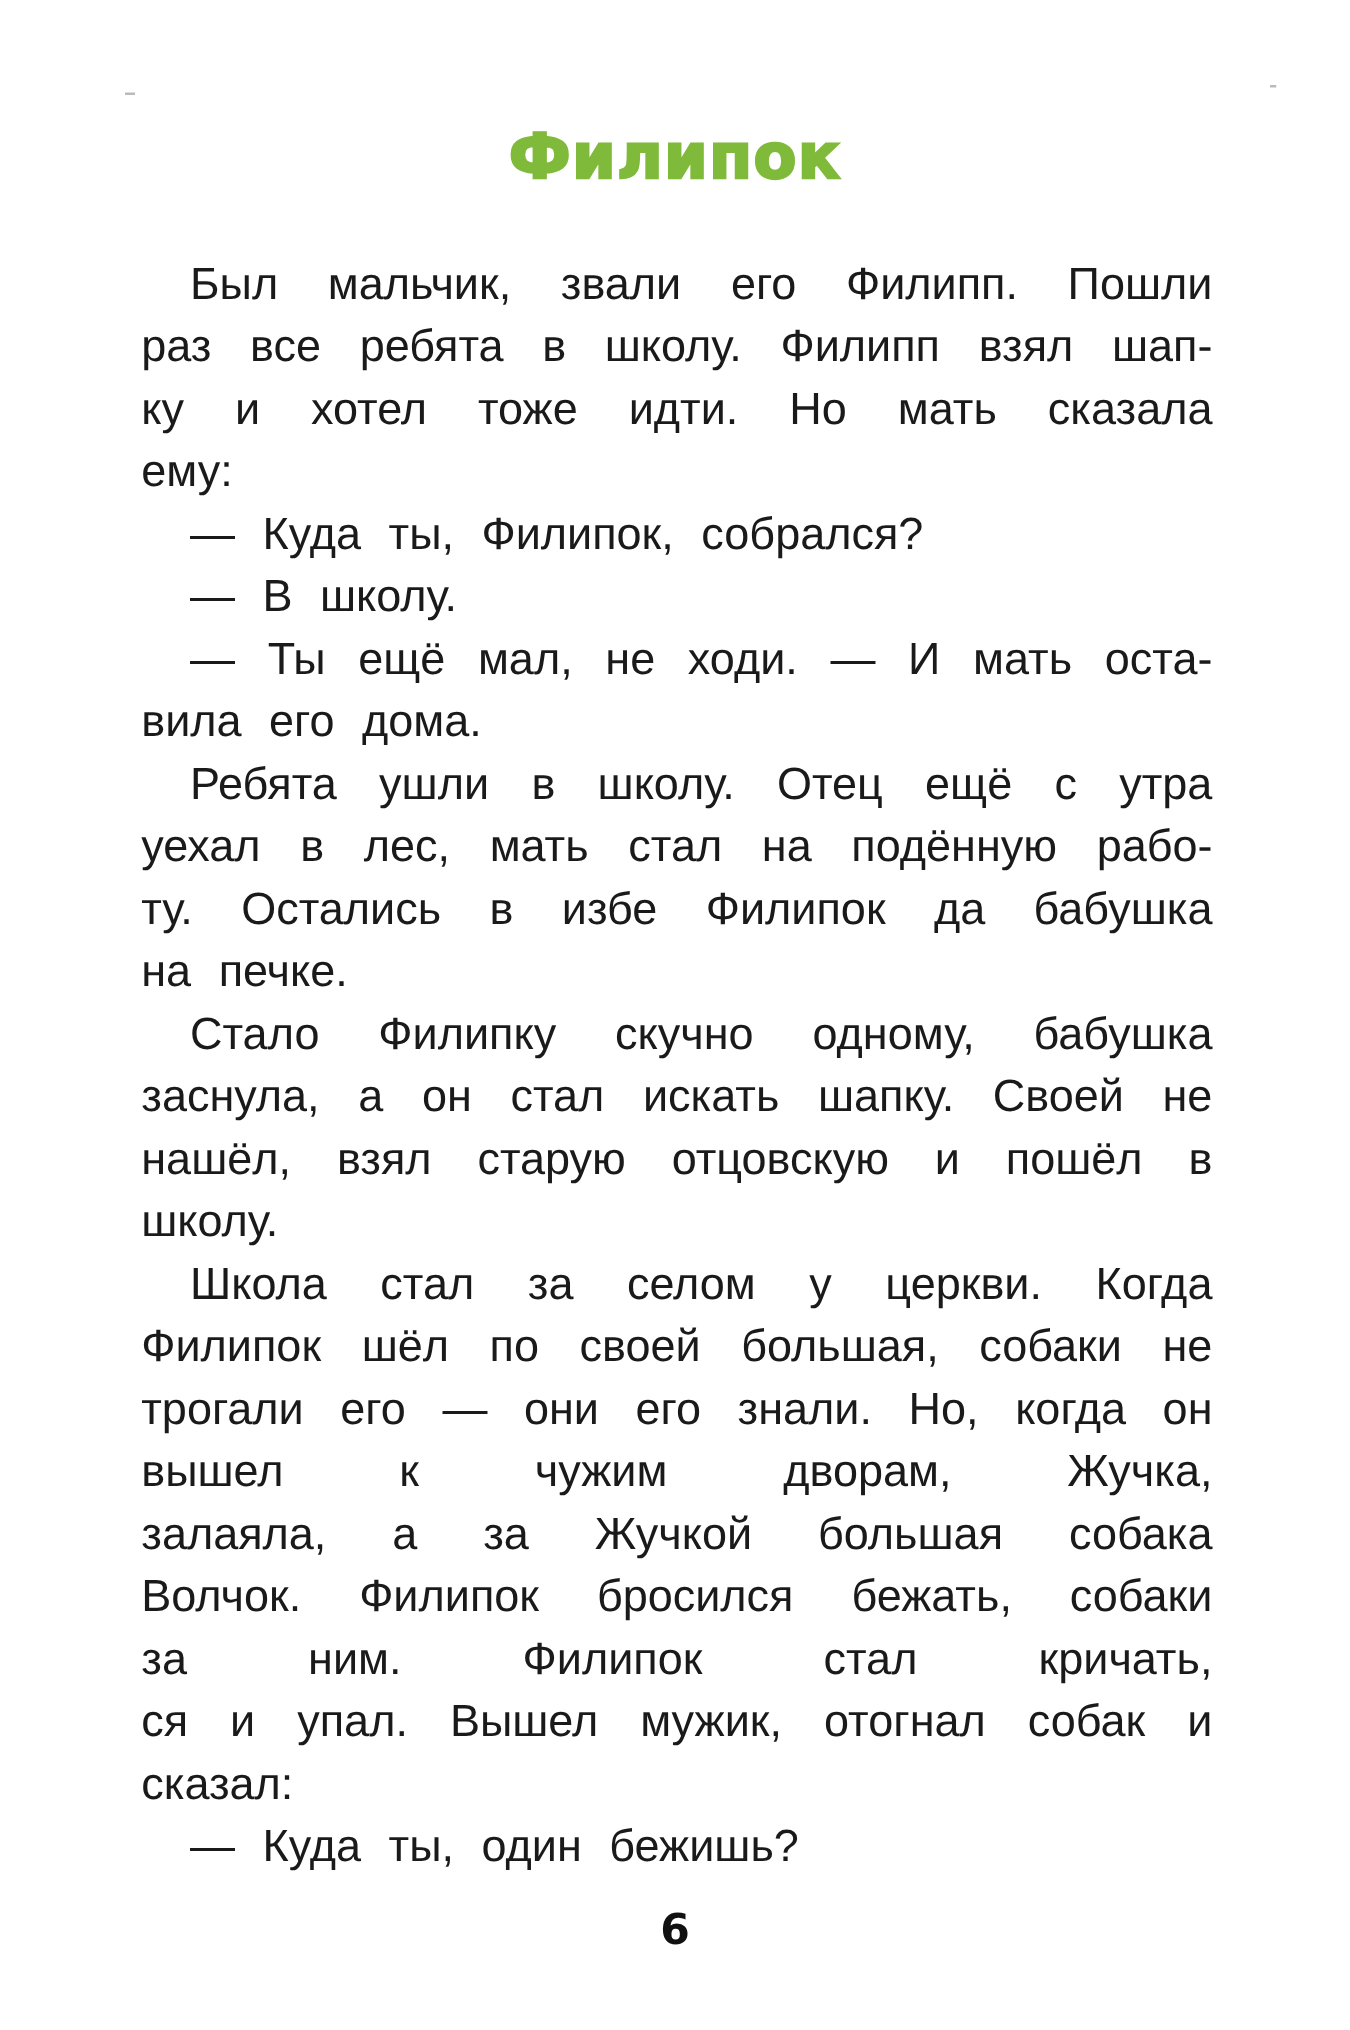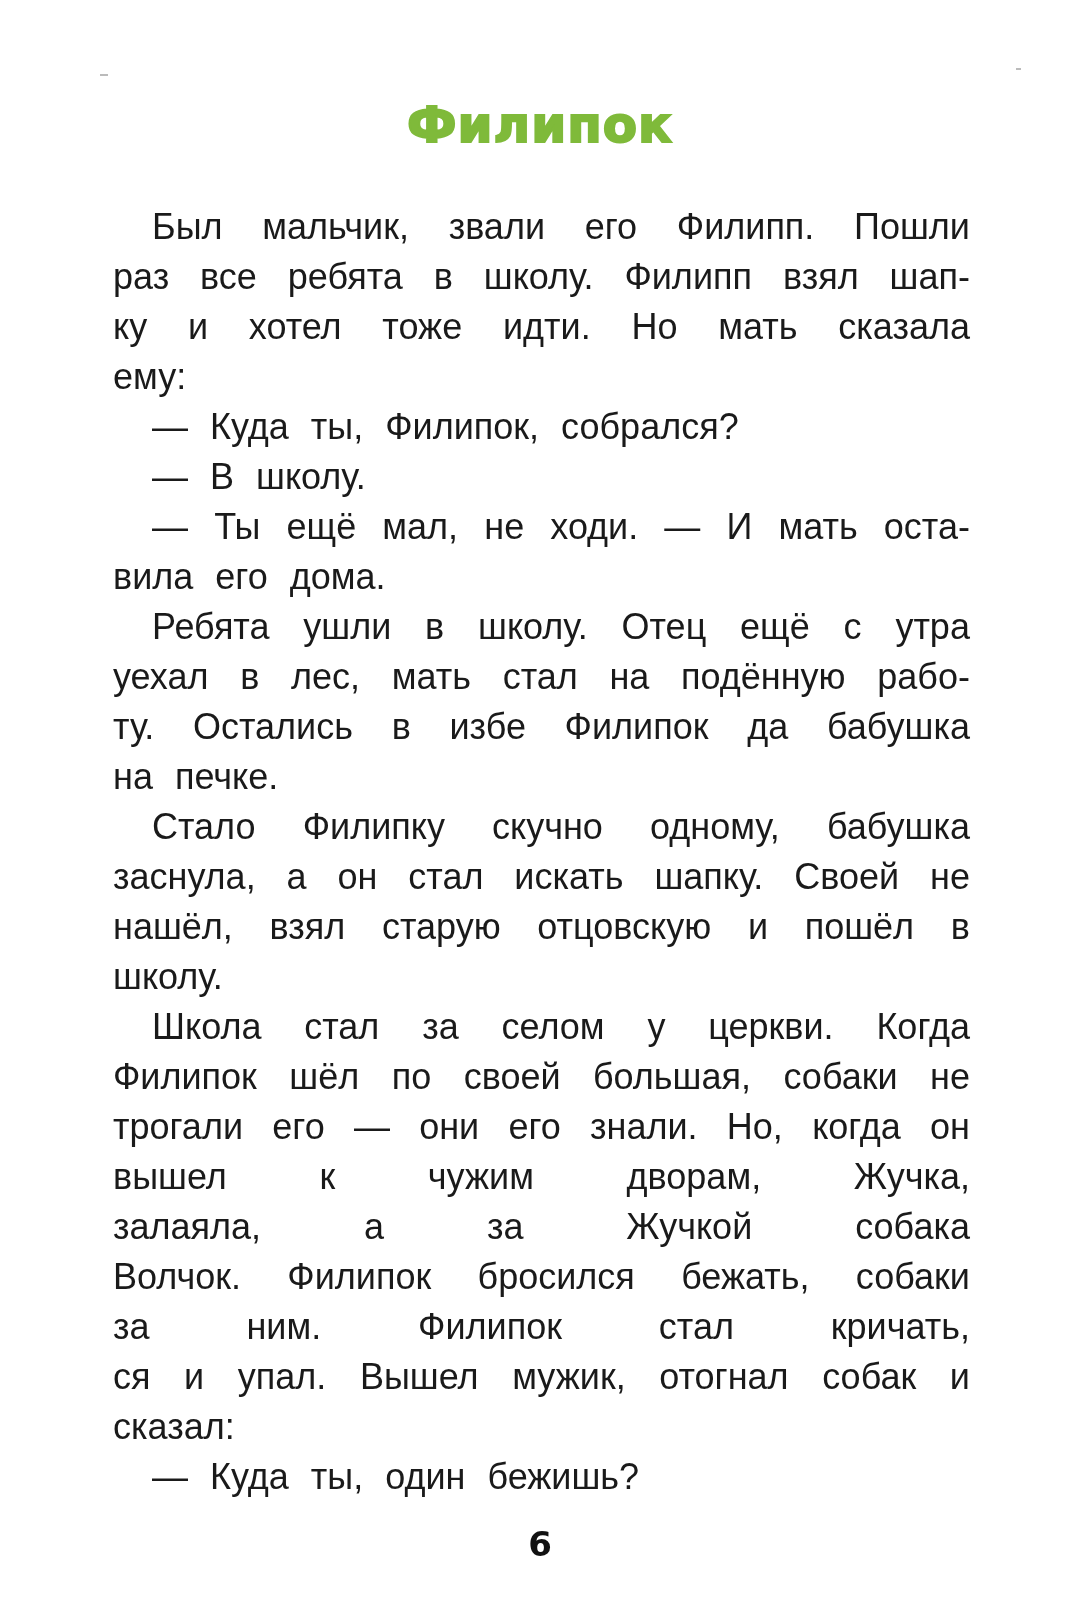--- a/index.html
+++ b/index.html
@@ -178,20 +178,21 @@
       <span>к</span>
       <span>чужим</span>
       <span>дворам,</span>
       <span>Жучка,</span>
     </div>
     <div class="line">
       <span>залаяла,</span>
       <span>а</span>
       <span>за</span>
       <span>Жучкой</span>
+      <span>большая</span>
       <span>собака</span>
     </div>
     <div class="line">
       <span>Волчок.</span>
       <span>Филипок</span>
       <span>бросился</span>
       <span>бежать,</span>
       <span>собаки</span>
     </div>
     <div class="line">

